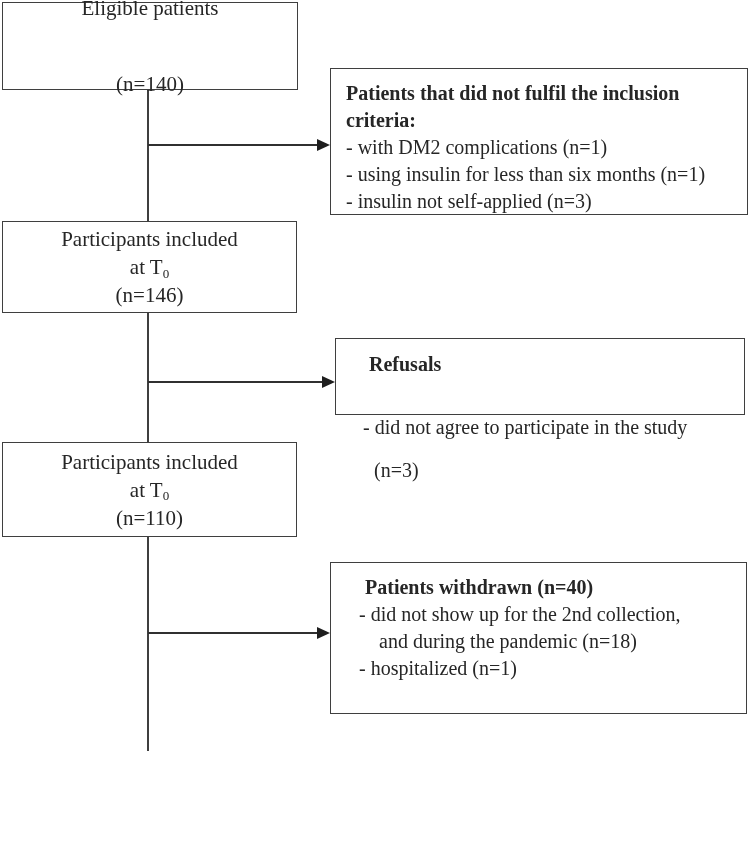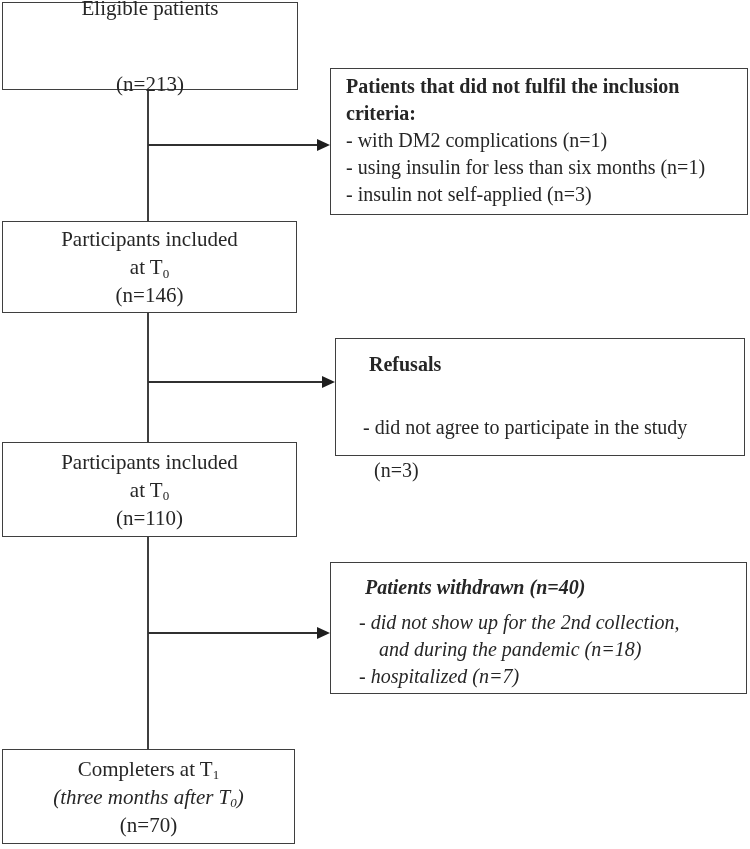--- a/index.html
+++ b/index.html
@@ -80,55 +80,50 @@
   <div class="ahead" style="left:317px; top:139px;"></div>
 
   <div class="hshaft" style="left:148px; top:381px; width:176px;"></div>
   <div class="ahead" style="left:322px; top:376px;"></div>
 
   <div class="hshaft" style="left:148px; top:632px; width:171px;"></div>
   <div class="ahead" style="left:317px; top:627px;"></div>
 
   <div class="lbox" style="left:2px; top:2px; width:296px; height:88px;gap:48px;">
     <div class="bline">Eligible patients</div>
-    <div class="bline">(n=213)</div>
+    <div class="bline">(n=140)</div>
   </div>
 
-  <div class="rbox" style="left:330px; top:68px; width:418px; height:147px; padding:4px 10px 0 15px;">
+  <div class="rbox" style="left:330px; top:68px; width:418px; height:147px; padding:11px 10px 0 15px;">
     <div class="rtitle">Patients that did not fulfil the inclusion</div>
     <div class="rtitle">criteria:</div>
     <div>- with DM2 complications (n=1)</div>
     <div>- using insulin for less than six months (n=1)</div>
     <div>- insulin not self-applied (n=3)</div>
   </div>
 
   <div class="lbox" style="left:2px; top:221px; width:295px; height:92px;">
     <div class="bline">Participants included</div>
     <div class="bline"><span>at T</span><span class="sub">0</span></div>
     <div class="bline">(n=146)</div>
   </div>
 
-  <div class="rbox" style="left:335px; top:338px; width:410px; height:118px; padding:12px 8px 0 0;">
+  <div class="rbox" style="left:335px; top:338px; width:410px; height:77px; padding:12px 8px 0 0;">
     <div class="rtitle" style="padding-left:33px;">Refusals</div>
     <div style="padding-left:27px;margin-top:36px;">- did not agree to participate in the study</div>
     <div style="padding-left:38px;margin-top:16px;">(n=3)</div>
   </div>
 
   <div class="lbox" style="left:2px; top:442px; width:295px; height:95px;">
     <div class="bline">Participants included</div>
     <div class="bline"><span>at T</span><span class="sub">0</span></div>
     <div class="bline">(n=110)</div>
   </div>
 
-  <div class="rbox" style="left:330px; top:562px; width:417px; height:132px; padding:11px 8px 0 0;font-style:italic;">
+  <div class="rbox" style="left:330px; top:562px; width:417px; height:152px; padding:11px 8px 0 0;">
     <div class="rtitle" style="padding-left:34px;">Patients withdrawn (n=40)</div>
-    <div style="padding-left:28px;margin-top:8px;">- did not show up for the 2nd collection,</div>
+    <div style="padding-left:28px;">- did not show up for the 2nd collection,</div>
     <div style="padding-left:48px;">and during the pandemic (n=18)</div>
-    <div style="padding-left:28px;">- hospitalized (n=7)</div>
+    <div style="padding-left:28px;">- hospitalized (n=1)</div>
   </div>
 
-  <div class="lbox" style="left:2px; top:749px; width:293px; height:95px;">
-    <div class="bline"><span>Completers at T</span><span class="sub">1</span></div>
-    <div class="bline italic"><span>(three months after T</span><span class="sub">0</span><span>)</span></div>
-    <div class="bline">(n=70)</div>
-  </div>
 
 </div>
 
 </body></html>

